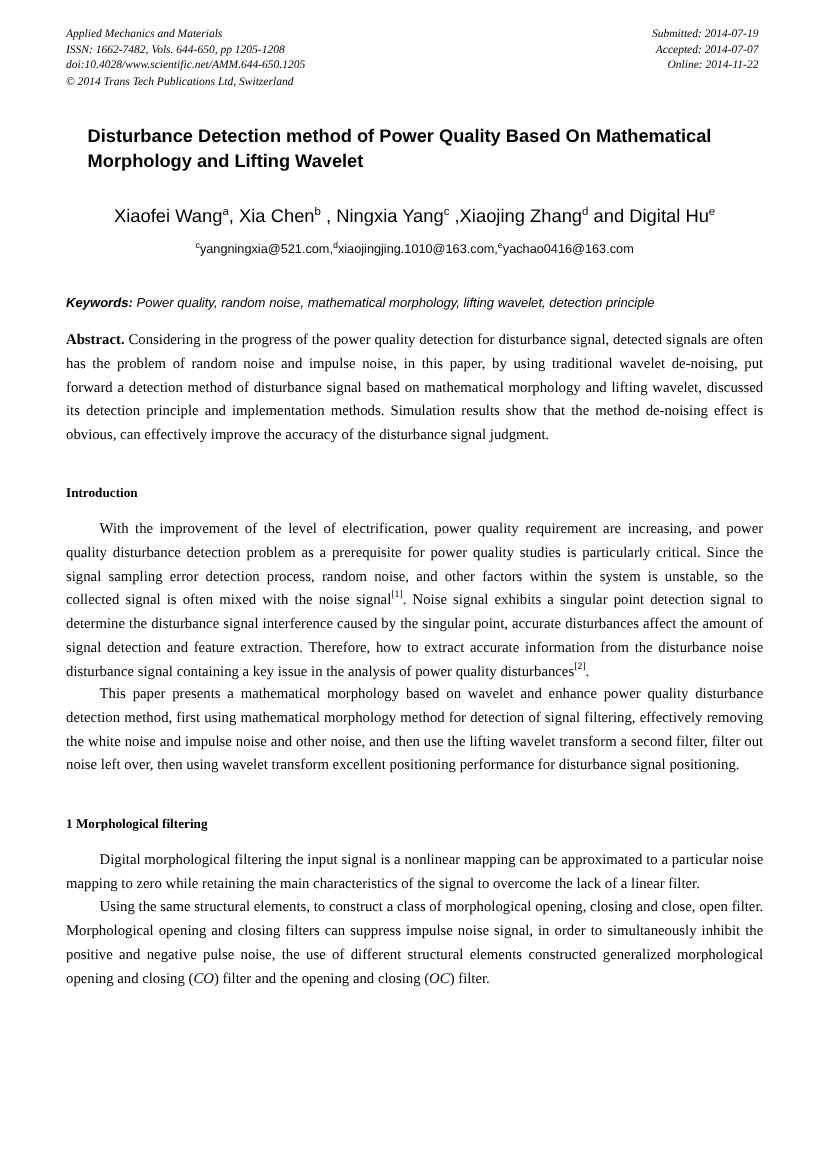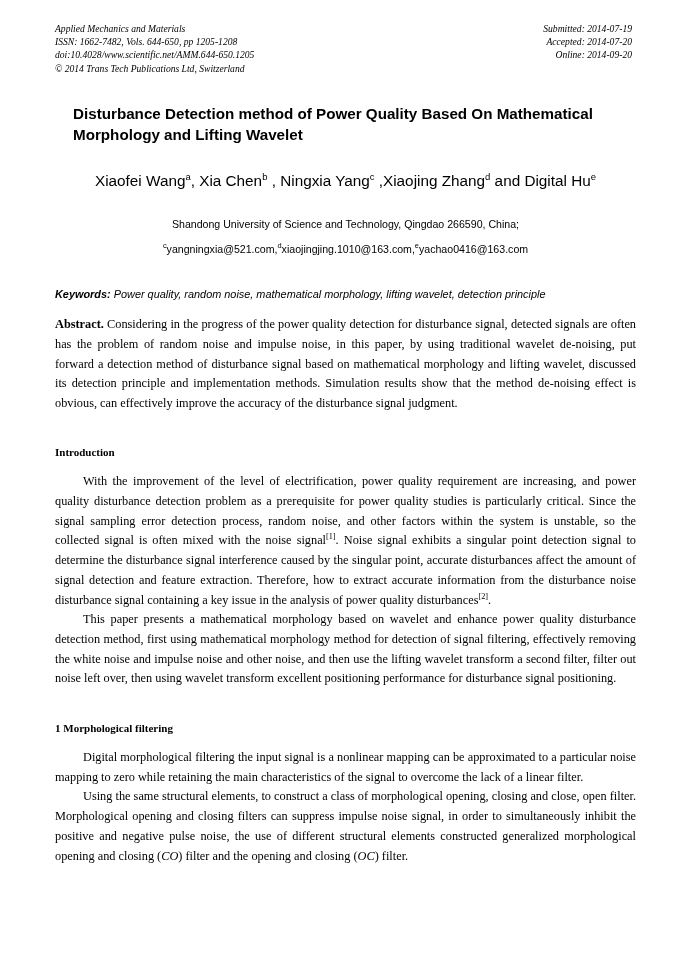--- a/index.html
+++ b/index.html
@@ -123,30 +123,29 @@
 
   <div class="journal-header">
     <div class="left">
       <div>Applied Mechanics and Materials</div>
       <div>ISSN: 1662-7482, Vols. 644-650, pp 1205-1208</div>
       <div>doi:10.4028/www.scientific.net/AMM.644-650.1205</div>
       <div>© 2014 Trans Tech Publications Ltd, Switzerland</div>
     </div>
     <div class="right">
       <div>Submitted: 2014-07-19</div>
-      <div>Accepted: 2014-07-20</div>
-      <div>Online: 2014-09-20</div>
+      <div>Accepted: 2014-07-07</div>
+      <div>Online: 2014-11-22</div>
     </div>
   </div>
 
   <div class="title">Disturbance Detection method of Power Quality Based On Mathematical Morphology and Lifting Wavelet</div>
 
   <div class="authors"><span>Xiaofei Wang</span><sup>a</sup><span>, </span><span>Xia Chen</span><sup>b</sup><span> , </span><span>Ningxia Yang</span><sup>c</sup><span> ,</span><span>Xiaojing Zhang</span><sup>d</sup><span> and </span><span>Digital Hu</span><sup>e</sup></div>
 
-  <div class="affiliation">Shandong University of Science and Technology, Qingdao 266590, China;</div>
 
   <div class="emails">
     <div><sup>c</sup><span>yangningxia@521.com,</span><sup>d</sup><span>xiaojingjing.1010@163.com,</span><sup>e</sup><span>yachao0416@163.com</span></div>
   </div>
 
   <div class="keywords">
     <span class="lbl">Keywords:</span><span> Power quality, random noise, mathematical morphology, lifting wavelet, detection principle</span>
   </div>
 
   <div class="abstract">

